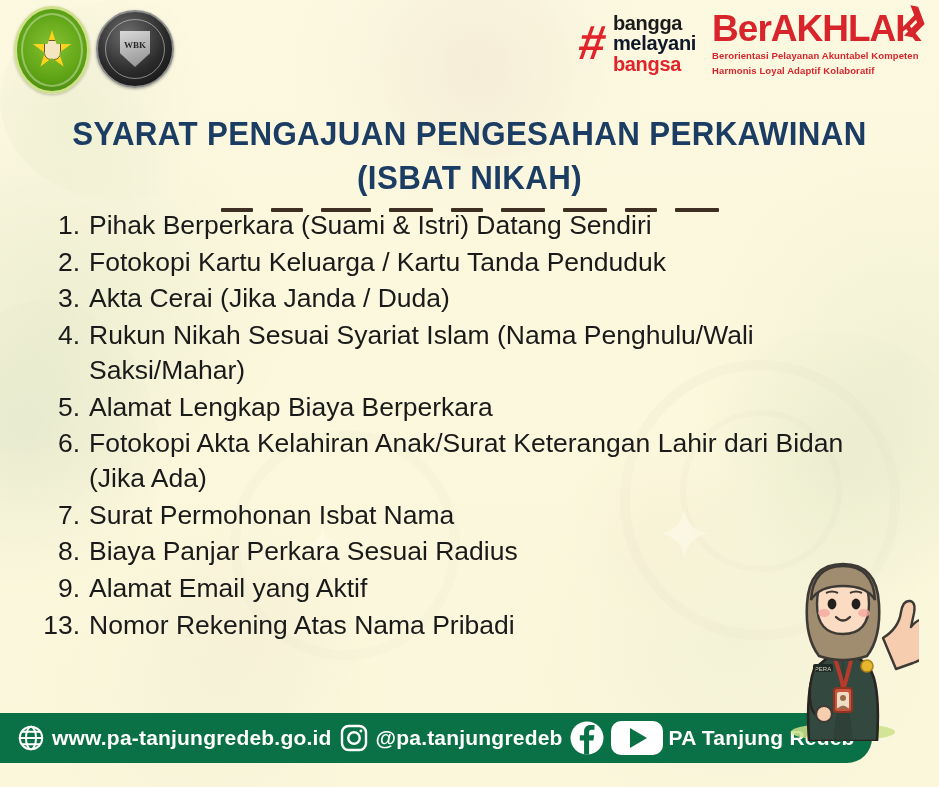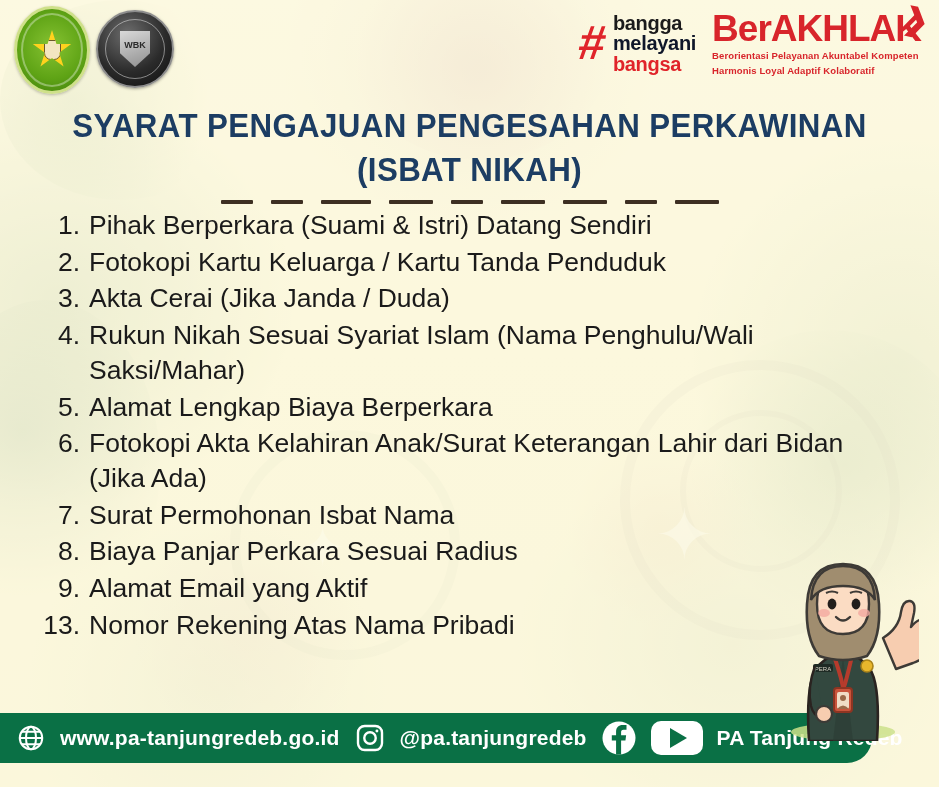--- a/index.html
+++ b/index.html
@@ -104,20 +104,21 @@
   }
   .logo-wbk {
     width: 74px; height: 74px;
     border-radius: 50%;
     background: radial-gradient(circle at 40% 30%, #6d6d6d 0%, #2b2b2b 55%, #0d0d0d 100%);
     border: 2px solid #8d8d8d;
     display: flex; align-items: center; justify-content: center;
     position: relative;
     margin-top: 4px;
     box-shadow: 0 1px 3px rgba(0,0,0,.35);
+    font-family: Liberation Serif, serif;
   }
   .logo-wbk .inner-ring {
     position: absolute; inset: 7px;
     border-radius: 50%;
     border: 1px solid rgba(255,255,255,.45);
   }
   .logo-wbk .wbk-shield {
     width: 30px; height: 36px;
     background: linear-gradient(160deg, #d9d9d9, #8f8f8f);
     clip-path: polygon(0 0, 100% 0, 100% 62%, 50% 100%, 0 62%);
@@ -157,21 +158,21 @@
     transform: rotate(12deg);
   }
   .berakhlak .ba-sub {
     font-size: 9.5px; color: #d8252b; font-weight: bold;
     line-height: 1.25; margin-top: 3px; letter-spacing: .1px;
   }
 
   
   .title-block {
     position: absolute;
-    top: 104px; left: 0; right: 0;
+    top: 112px; left: 0; right: 0;
     text-align: center;
     z-index: 4;
   }
   .title-line {
     font-family: "Liberation Sans Narrow", "Liberation Sans", sans-serif;
     font-weight: bold;
     font-size: 34px;
     color: #1c3d63;
     letter-spacing: .4px;
     line-height: 1.28;
@@ -229,21 +230,21 @@
   .footer {
     position: absolute;
     left: 0;
     bottom: 24px;
     width: 872px;
     height: 50px;
     background: #0a7045;
     border-radius: 0 25px 25px 0;
     display: flex;
     align-items: center;
-    gap: 14px;
+    gap: 6px;
     padding-left: 16px;
     box-sizing: border-box;
     z-index: 5;
   }
   .footer-text {
     color: #ffffff;
     font-size: 21px;
     font-weight: bold;
     letter-spacing: .2px;
     white-space: nowrap;

